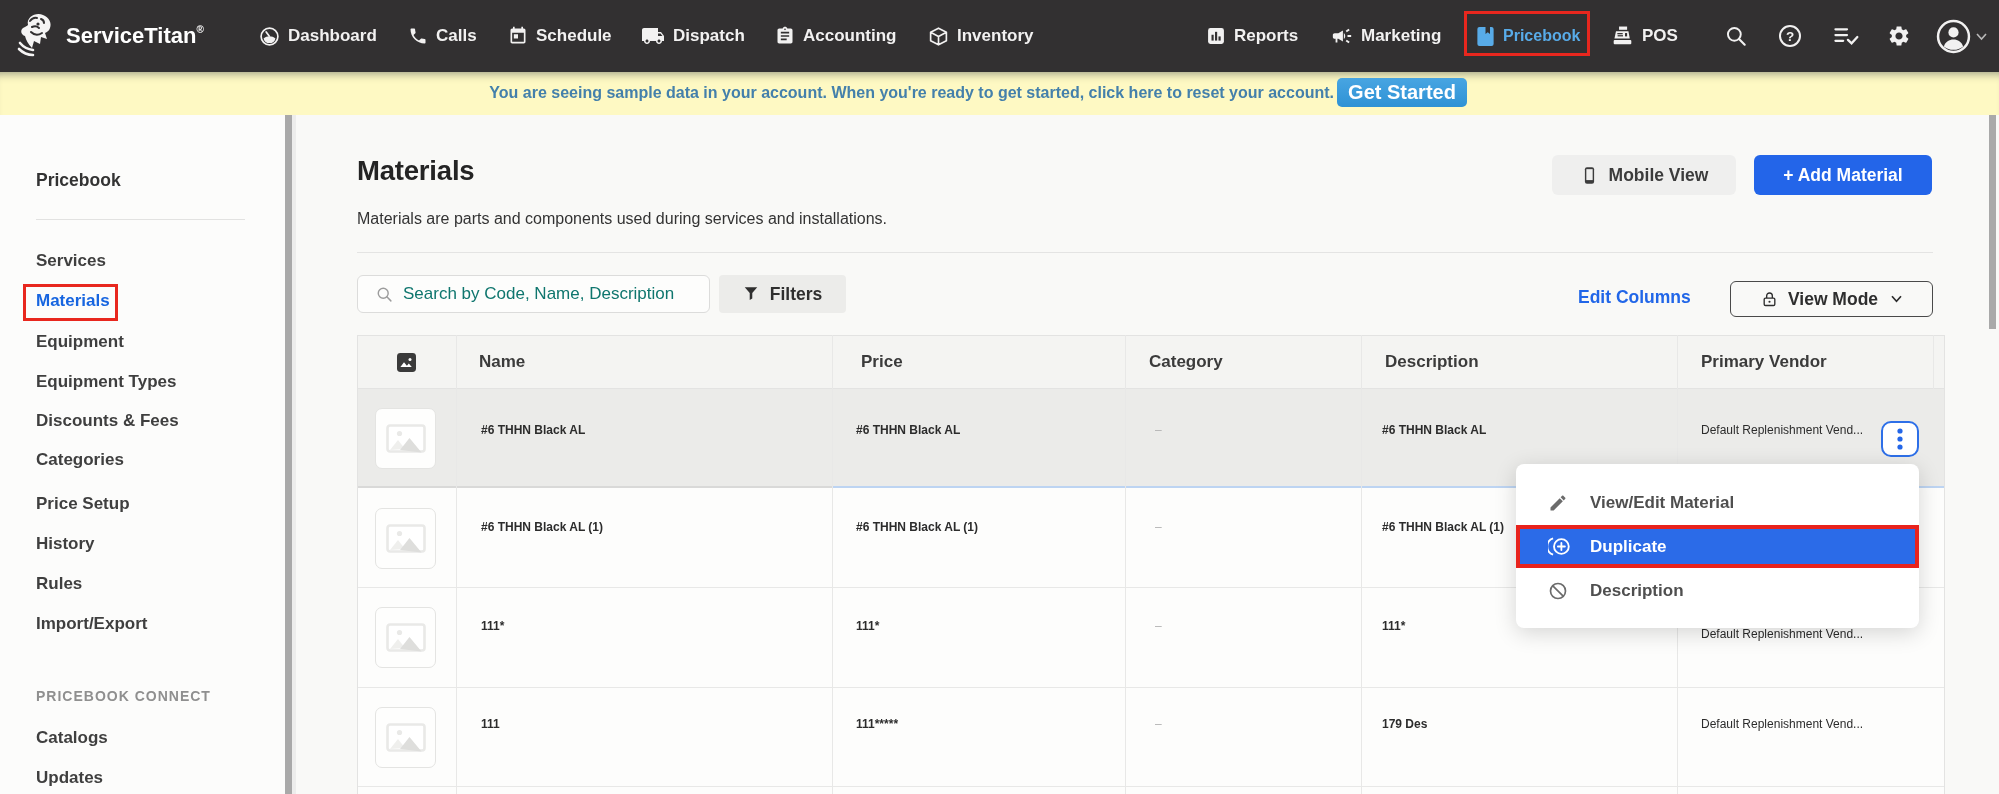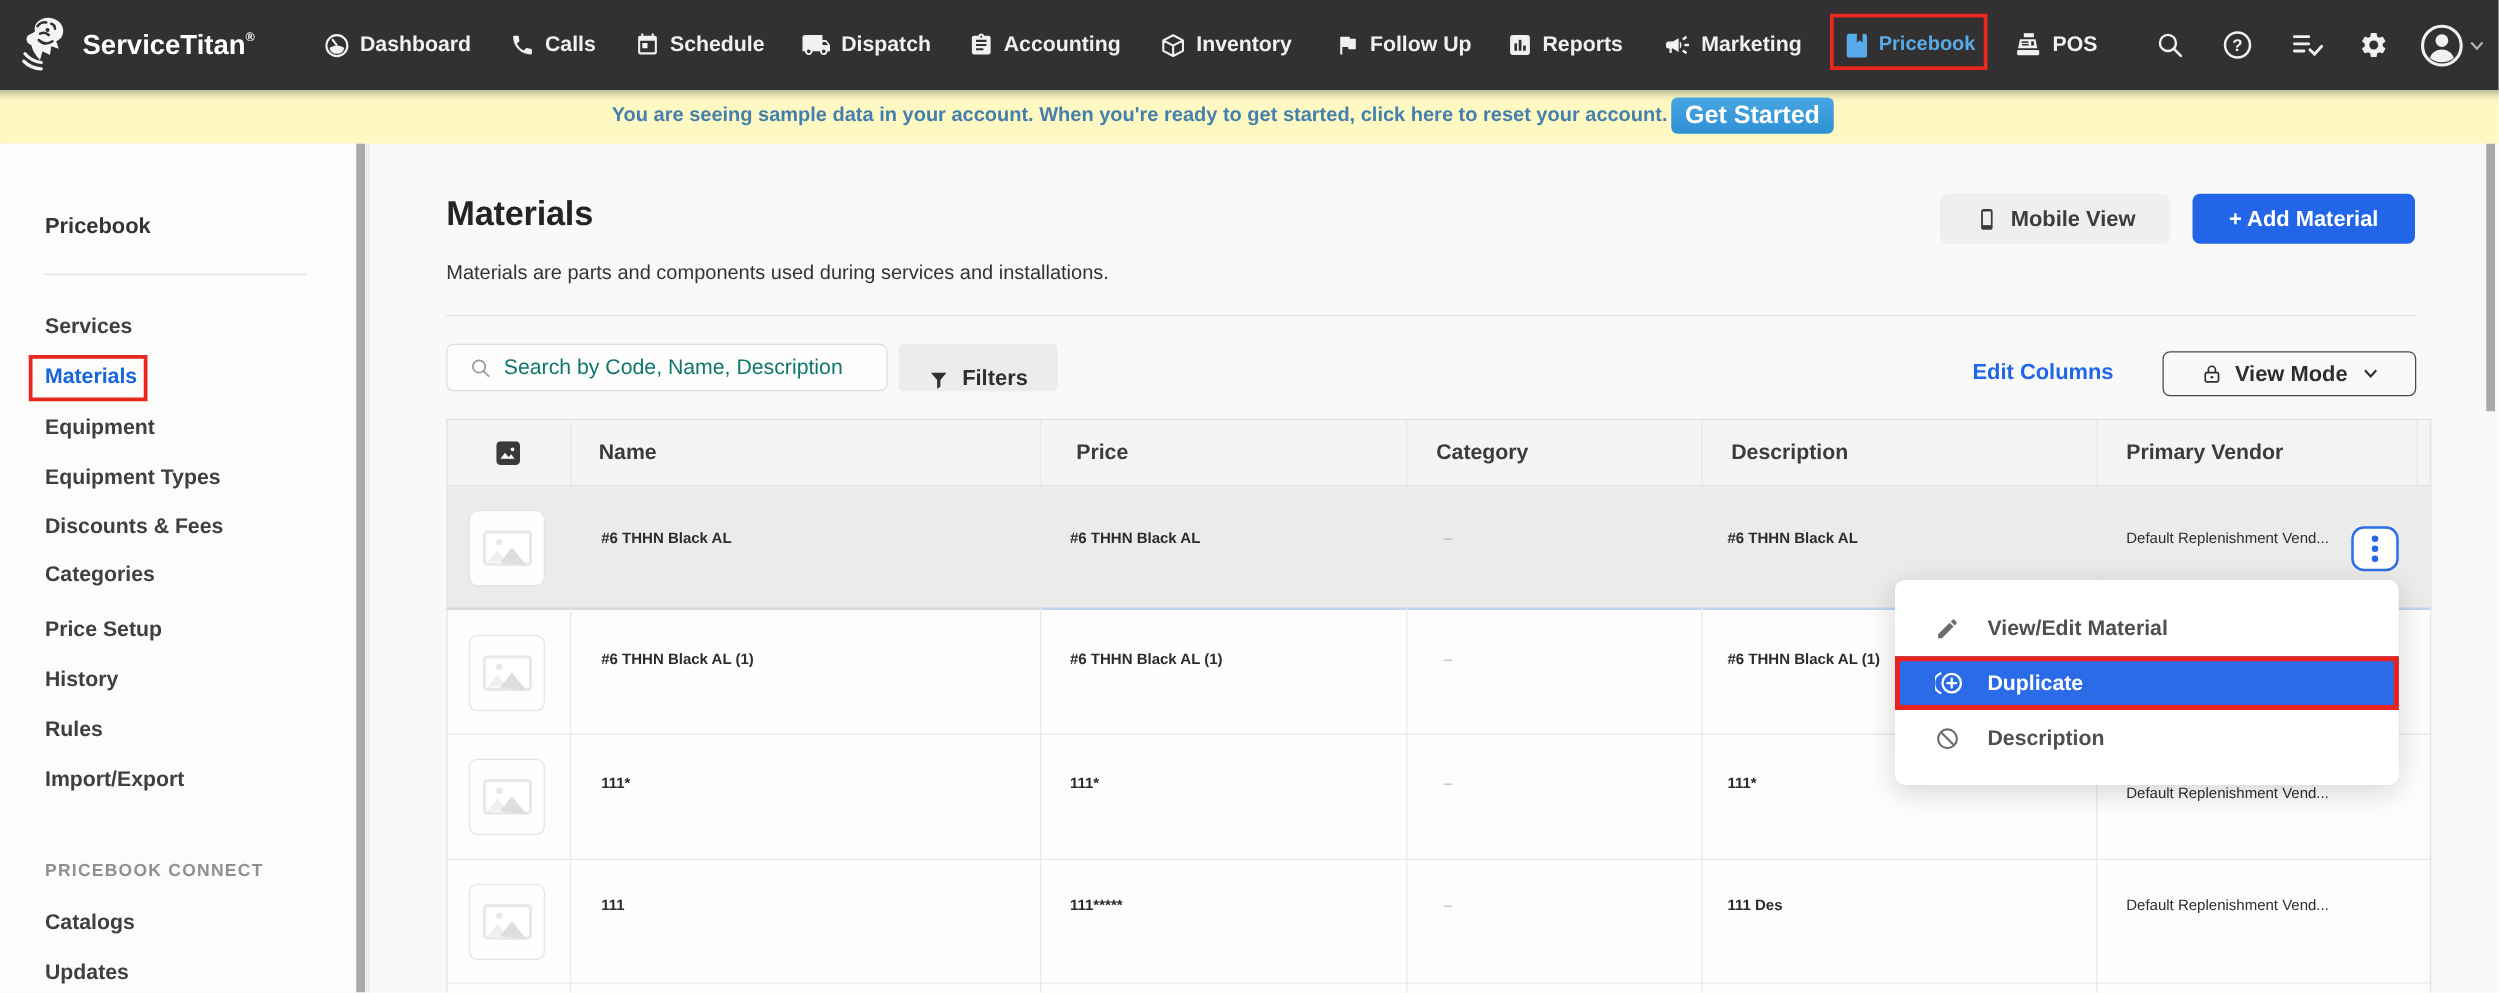--- a/index.html
+++ b/index.html
@@ -22,21 +22,21 @@
 .sbar1{position:absolute;left:285px;top:115px;width:7px;height:679px;background:#a9a9a9}
 .sbar2{position:absolute;left:292px;top:115px;width:4px;height:679px;background:#ededec}
 .matredbox{position:absolute;left:23px;top:284px;width:89px;height:31px;border:3px solid #e8271e}
 
 .h1{position:absolute;left:357px;top:159px;font-size:27.5px;font-weight:700;color:#242424;letter-spacing:-.2px;line-height:24px}
 .sub{position:absolute;left:357px;top:209px;font-size:16px;font-weight:400;color:#333;line-height:20px}
 .btn-mob{position:absolute;left:1552px;top:155px;width:184px;height:40px;background:#efefee;border-radius:6px;display:flex;align-items:center;justify-content:center;gap:10px;color:#3c3c3c;font-size:17.5px;font-weight:600}
 .btn-add{position:absolute;left:1754px;top:155px;width:178px;height:40px;background:#2365e9;border-radius:6px;display:flex;align-items:center;justify-content:center;color:#fff;font-size:17.5px;font-weight:600}
 .div1{position:absolute;left:357px;top:252px;width:1576px;height:1px;background:#e4e4e3}
 .search{position:absolute;left:357px;top:275px;width:353px;height:38px;background:#fdfdfc;border:1px solid #dcdcdb;border-radius:6px;box-sizing:border-box;display:flex;align-items:center;gap:10px;padding-left:18px;color:#0f766e;font-size:17px}
-.btn-filter{position:absolute;left:719px;top:275px;width:127px;height:38px;background:#ececea;border-radius:4px;display:flex;align-items:flex-end;justify-content:center;gap:11px;color:#2f2f2f;font-size:17.5px;font-weight:600}
+.btn-filter{position:absolute;left:719px;top:275px;width:127px;height:38px;background:#ececea;border-radius:4px;display:flex;align-items:center;justify-content:center;gap:11px;color:#2f2f2f;font-size:17.5px;font-weight:600}
 .editcols{position:absolute;left:1578px;top:287px;font-size:17.5px;font-weight:600;color:#2166e8;line-height:20px}
 .btn-view{position:absolute;left:1730px;top:281px;width:203px;height:36px;border:1px solid #4a4a4a;border-radius:6px;box-sizing:border-box;display:flex;align-items:center;justify-content:center;gap:10px;color:#2e2e2e;font-size:17.5px;font-weight:600}
 
 .thead{position:absolute;left:357px;top:335px;width:1588px;height:54px;background:#f4f4f2;border-top:1px solid #e3e3e2;border-bottom:1px solid #e3e3e2;box-sizing:border-box}
 .th{position:absolute;top:352px;font-size:17px;font-weight:600;color:#3b3b3b;line-height:20px}
 .row{position:absolute;left:357px;width:1588px;box-sizing:border-box}
 .cell{position:absolute;font-size:12px;font-weight:600;color:#2c2c2c;white-space:nowrap;line-height:20px}
 .thumb{position:absolute;left:375px;width:61px;height:61px;background:#fefefd;border:1px solid #e4e4e2;border-radius:7px;box-sizing:border-box;display:flex;align-items:center;justify-content:center}
 .vline{position:absolute;width:1px;background:#e8e8e7}
 
@@ -90,26 +90,20 @@
     <svg width="20" height="20" viewBox="0 0 24 24">
           <path fill="#f2f1f1" d="M19 3h-4.18C14.4 1.84 13.3 1 12 1c-1.3 0-2.4.84-2.82 2H5c-1.1 0-2 .9-2 2v14c0 1.1.9 2 2 2h14c1.1 0 2-.9 2-2V5c0-1.1-.9-2-2-2zm-7 0c.55 0 1 .45 1 1s-.45 1-1 1-1-.45-1-1 .45-1 1-1zm2 14H7v-2h7v2zm3-4H7v-2h10v2zm0-4H7V7h10v2z"></path>
         </svg>
     <span>Accounting</span>
   </div>
   <div class="ni" style="left:928px">
     <svg width="21" height="21" viewBox="0 0 24 24">
           <path fill="none" stroke="#f2f1f1" stroke-width="1.9" stroke-linejoin="round" d="M12 2.5L21 7.25v9.5L12 21.5 3 16.75v-9.5zM3 7.25L12 12l9-4.75M12 12v9.5"></path>
         </svg>
     <span>Inventory</span>
-  </div>
-  <div class="ni" style="left:1068px">
-    <svg width="20" height="20" viewBox="0 0 24 24">
-          <path fill="#f2f1f1" d="M14.4 6L14 4H5v17h2v-7h5.6l.4 2h7V6z"></path>
-        </svg>
-    <span>Follow Up</span>
   </div>
   <div class="ni" style="left:1206px">
     <svg width="20" height="20" viewBox="0 0 24 24">
           <rect x="2.5" y="2.5" width="19" height="19" rx="2.8" fill="#f2f1f1"></rect>
           <rect x="6.6" y="10.5" width="2.6" height="7" fill="#323031"></rect>
           <rect x="10.8" y="7" width="2.6" height="10.5" fill="#323031"></rect>
           <rect x="15" y="12.5" width="2.6" height="5" fill="#323031"></rect>
         </svg>
     <span>Reports</span>
   </div>
@@ -307,21 +301,21 @@
 
 <div class="cell" style="left:481px;top:616px">111*</div>
 <div class="cell" style="left:856px;top:616px">111*</div>
 <div class="cell" style="left:1155px;top:616px;color:#b3b3b3;font-weight:400">–</div>
 <div class="cell" style="left:1382px;top:616px">111*</div>
 <div class="cell" style="left:1701px;top:624px;font-weight:400;width:235px;overflow:hidden">Default Replenishment Vend...</div>
 
 <div class="cell" style="left:481px;top:714px">111</div>
 <div class="cell" style="left:856px;top:714px">111*****</div>
 <div class="cell" style="left:1155px;top:714px;color:#b3b3b3;font-weight:400">–</div>
-<div class="cell" style="left:1382px;top:714px">111 Des</div>
+<div class="cell" style="left:1382px;top:714px">179 Des</div>
 <div class="cell" style="left:1701px;top:714px;font-weight:400;width:235px;overflow:hidden">Default Replenishment Vend...</div>
 
 <div class="dots">
   <svg width="34" height="32" viewBox="0 0 34 32">
         <g fill="#2366e8">
           <circle cx="17" cy="8" r="2.6"></circle>
           <circle cx="17" cy="16" r="2.6"></circle>
           <circle cx="17" cy="24" r="2.6"></circle>
         </g>
       </svg>

